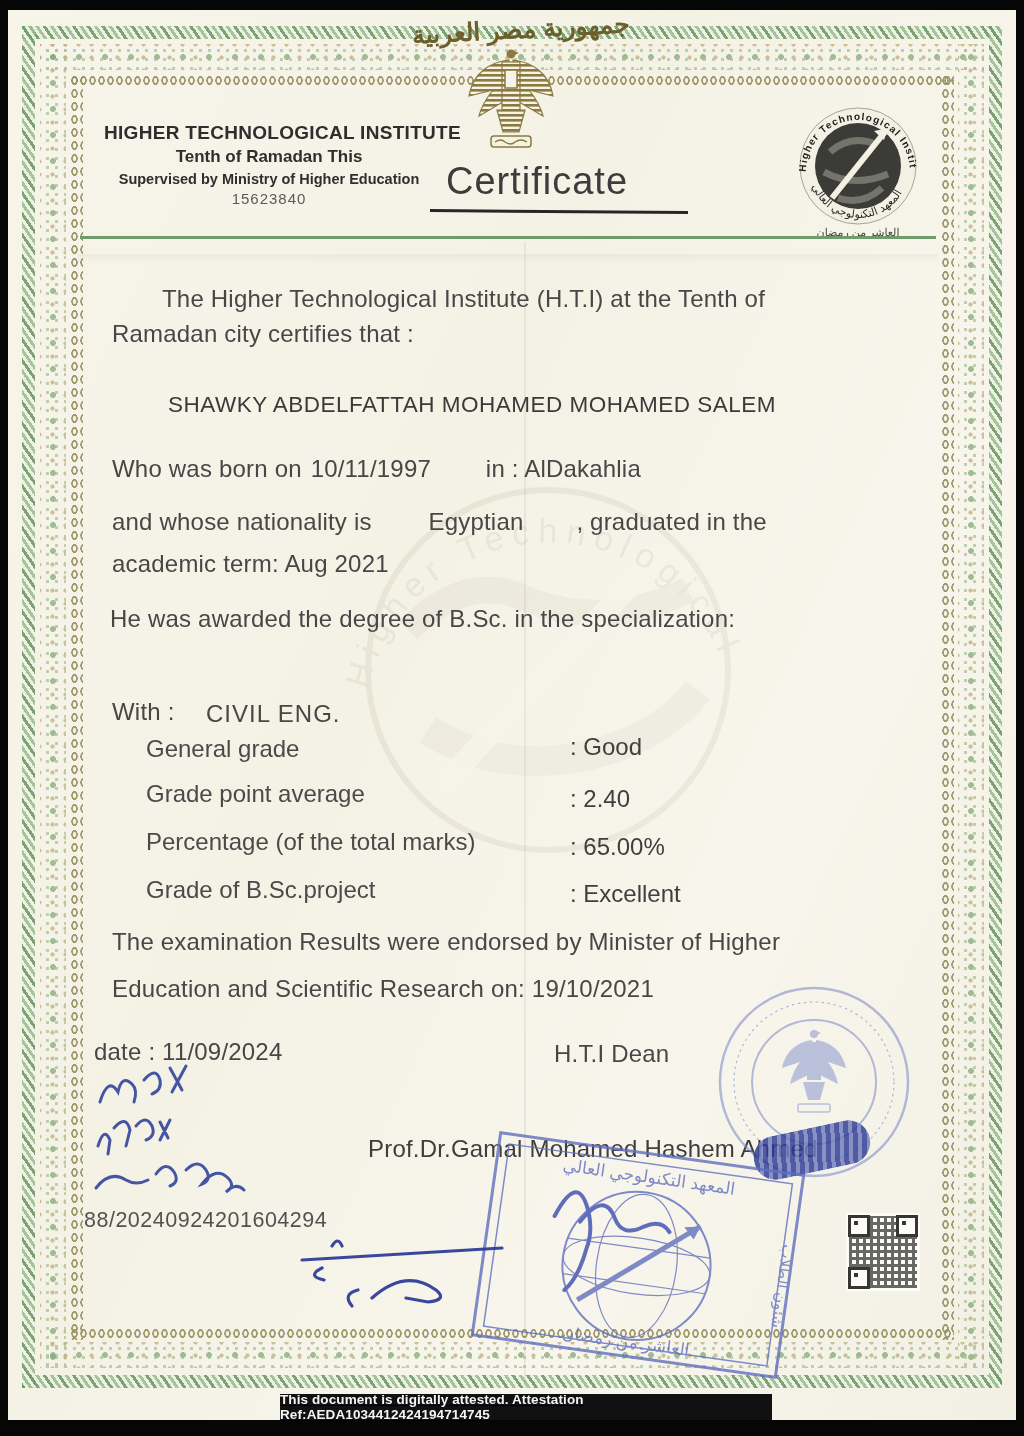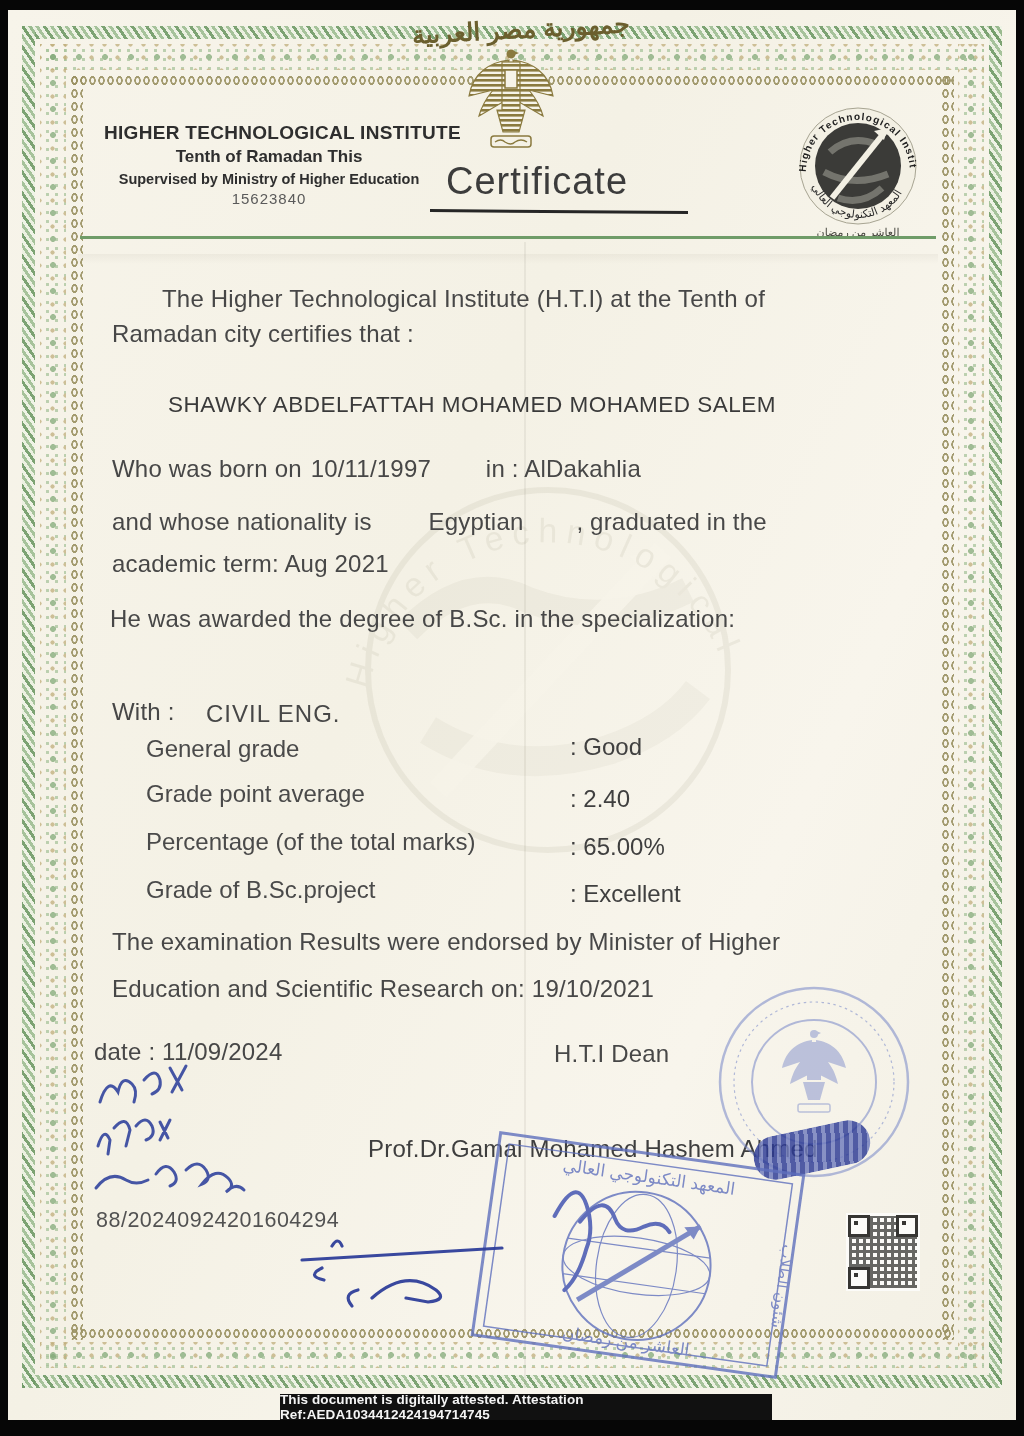--- a/index.html
+++ b/index.html
@@ -76,21 +76,21 @@
     opacity:.8;
   }
   .finder{position:absolute;width:16px;height:16px;border:3px solid #1d1d1b;background:#fdfdfb;}
   .finder::after{content:"";position:absolute;left:3px;top:3px;width:4px;height:4px;background:#1d1d1b;}
   .finder.tl{left:2px;top:2px;} .finder.tr{right:2px;top:2px;} .finder.bl{left:2px;bottom:2px;}
   .crease-v{position:absolute;left:516px;top:232px;width:2px;height:1146px;background:rgba(90,80,60,.08);}
   .crease-h{position:absolute;left:70px;top:244px;width:860px;height:10px;background:linear-gradient(rgba(120,110,90,.07),rgba(0,0,0,0));}
   
   .attest-band{
     position:absolute;left:272px;top:1384px;width:492px;height:26px;background:#111;
-    display:flex;align-items:center;justify-content:center;
+    display:flex;align-items:center;justify-content:center;text-decoration:underline;
   }
   .attest-band span{color:#f5f5f5;font-size:13.5px;font-weight:bold;letter-spacing:.1px;}
 </style>
 </head>
 <body>
 
 <div class="paper">
 
   <div class="strip wave top"></div>
   <div class="strip wave bottom"></div>
@@ -215,21 +215,21 @@
     <span class="grade-label">Grade of B.Sc.project</span>
     <span class="grade-value" style="top:4px;">: Excellent</span>
   </div>
 
   <div class="t body-line" style="left:104px;top:918px;">The examination Results were endorsed by Minister of Higher</div>
   <div class="t body-line" style="left:104px;top:965px;">Education and Scientific Research on: 19/10/2021</div>
 
   <div class="t body-line" style="left:86px;top:1028px;">date : 11/09/2024</div>
   <div class="t body-line" style="left:546px;top:1030px;">H.T.I Dean</div>
   <div class="t body-line" style="left:360px;top:1125px;color:#3e3e3e;">Prof.Dr.Gamal Mohamed Hashem Ahmed</div>
-  <div class="t" style="left:76px;top:1198px;font-size:21.5px;color:#525252;letter-spacing:.5px;margin-left:12px;">88/20240924201604294</div>
+  <div class="t" style="left:76px;top:1198px;font-size:21.5px;color:#525252;letter-spacing:.5px;">88/20240924201604294</div>
 
   <svg class="stamp" style="left:80px;top:1052px;" width="320" height="150" viewBox="0 0 320 150">
     <g stroke="#33459e" stroke-width="3" fill="none" stroke-linecap="round" opacity=".9">
       <path d="M12,40 q8,-26 18,-10 q4,-18 14,-8 q6,6 2,18 m10,-22 q12,-14 16,0 q2,10 -8,14 m18,-26 l12,22 m4,-24 l-14,26"></path>
       <path d="M10,84 q6,-20 12,-6 l-2,14 m6,-26 q12,-14 16,2 l-4,16 m10,-20 q10,-12 16,0 q4,10 -6,14 m14,-18 l8,16 m2,-18 l-10,20"></path>
       <path d="M8,126 q14,-18 30,-8 q10,6 22,0 m8,-6 q10,-14 18,-2 q6,10 -4,14 m16,-16 q12,-12 20,0 q6,10 -4,14 q14,-18 26,-6 q8,8 -2,14 q10,-10 18,-2"></path>
     </g>
   </svg>
 
   <svg class="stamp" style="left:700px;top:972px;opacity:.55;" width="212" height="206" viewBox="0 0 212 206">

